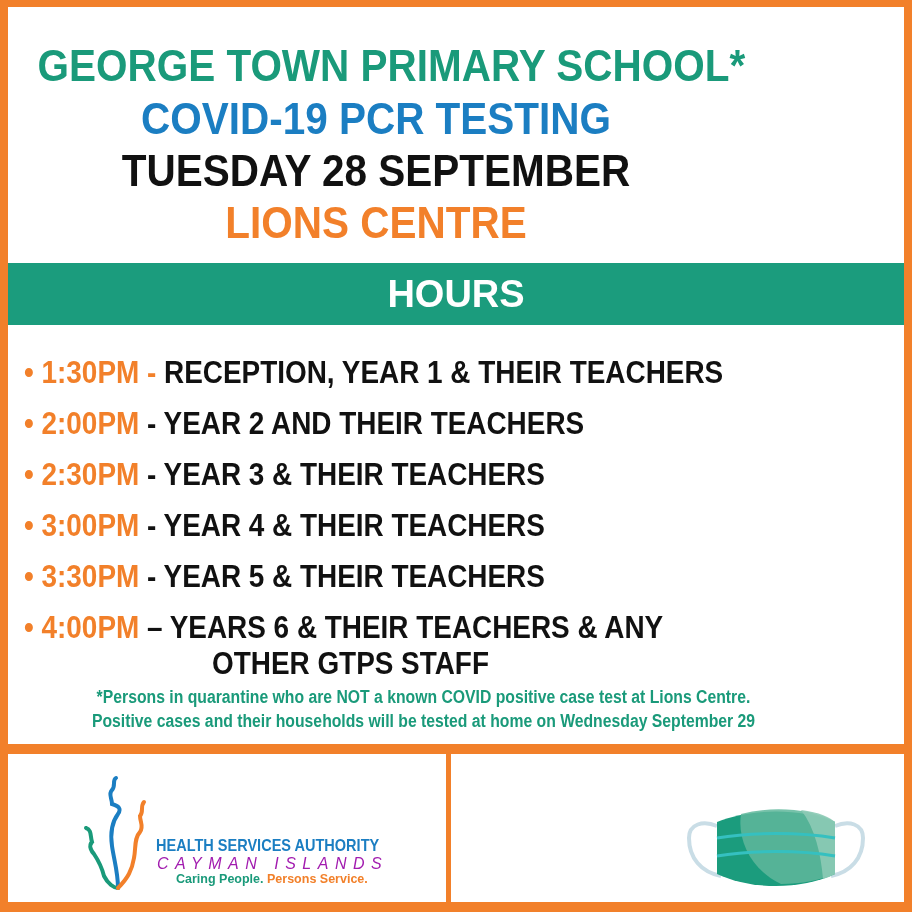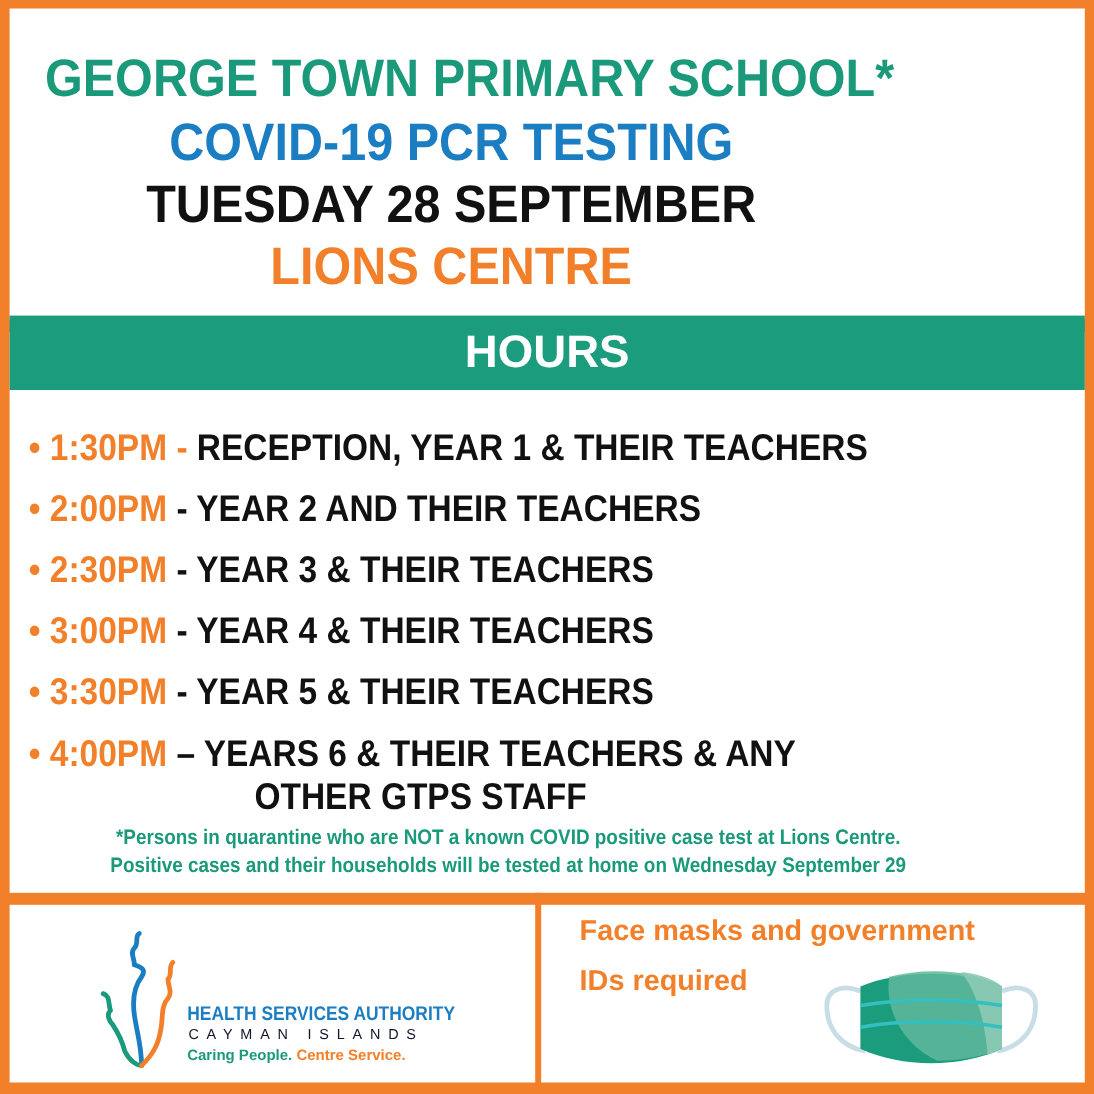--- a/index.html
+++ b/index.html
@@ -24,23 +24,23 @@
   .time { color:#f2802a; }
   .bullet { color:#f2802a; }
   .cont { position:absolute; white-space:nowrap; font-weight:bold; font-size:31px; color:#111;
           transform:scaleX(0.90); transform-origin:left center; }
   .note { position:absolute; left:8px; top:685px; width:831px; text-align:center; color:#1a9a7a;
           font-weight:bold; font-size:17.5px; line-height:24px; }
   .note div { transform:scaleX(0.90); transform-origin:center; white-space:nowrap; }
   .logo-area { position:absolute; left:16px; top:754px; width:439px; height:148px; }
   .hsa-title { position:absolute; left:140px; top:82px; font-weight:bold; font-size:16.5px; color:#1b7ec2;
                transform:scaleX(0.88); transform-origin:left center; white-space:nowrap; }
-  .hsa-sub { position:absolute; left:141px; top:101px; font-size:12px; color:#0f172a; letter-spacing:6.5px; white-space:nowrap; }
+  .hsa-sub { position:absolute; left:141px; top:101px; font-size:16px; color:#a21caf; letter-spacing:6.5px; white-space:nowrap;font-style:italic; }
   .hsa-tag { position:absolute; left:140px; top:118px; font-weight:bold; font-size:12.5px; white-space:nowrap; }
-  .tag-a { color:#1a9a7a; }
+  .tag-a { color:#1a9a7a;margin-left:20px; }
   .tag-b { color:#f2802a; }
   .mask-area { position:absolute; left:451px; top:754px; width:452px; height:148px; }
   .mask-text { position:absolute; left:32px; font-weight:bold; font-size:24px; color:#f2802a; white-space:nowrap; }
   .mt1 { top:8px; } .mt2 { top:50px; }
   .mask-svg { position:absolute; left:230px; top:50px; }
 </style>
 </head>
 <body>
 
 <div class="frame"></div>
@@ -91,26 +91,24 @@
 </div>
 
 <div class="logo-area">
   <svg width="80" height="130" viewBox="0 0 80 130" style="position:absolute;left:62px;top:14px;">
     <path d="M38 10 C34 12 38 18 34 22 C30 26 34 30 34 36 C40 38 44 40 40 46 C34 54 32 64 34 78 C36 92 40 104 40 120" stroke="#1b7ec2" stroke-width="4" fill="none" stroke-linecap="round"></path>
     <path d="M8 60 C14 62 12 68 14 74 C10 78 14 84 16 86 C20 92 24 100 26 108 C30 116 36 120 40 120" stroke="#1a9a7a" stroke-width="4" fill="none" stroke-linecap="round"></path>
     <path d="M66 34 C62 38 66 44 62 48 C62 54 66 58 62 64 C56 70 58 80 56 90 C54 102 50 110 40 120" stroke="#f2802a" stroke-width="4" fill="none" stroke-linecap="round"></path>
   </svg>
   <div class="hsa-title">HEALTH SERVICES AUTHORITY</div>
   <div class="hsa-sub">CAYMAN ISLANDS</div>
-  <div class="hsa-tag"><span class="tag-a">Caring People.</span><span class="tag-b"> Centre Service.</span></div>
+  <div class="hsa-tag"><span class="tag-a">Caring People.</span><span class="tag-b"> Persons Service.</span></div>
 </div>
 
 <div class="mask-area">
-  <div class="mask-text mt1">Face masks and government</div>
-  <div class="mask-text mt2">IDs required</div>
   <svg class="mask-svg" width="190" height="90" viewBox="0 0 190 90">
     <path d="M36 22 C22 16 8 20 8 34 C8 54 20 68 40 72" stroke="#c9dde6" stroke-width="4" fill="none"></path>
     <path d="M154 22 C168 16 182 20 182 34 C182 54 170 68 150 72" stroke="#c9dde6" stroke-width="4" fill="none"></path>
     <path d="M36 18 C70 4 120 4 154 18 L154 70 C120 86 70 86 36 70 Z" fill="#1b9c7d"></path>
     <path d="M60 10 C90 2 130 4 154 18 L154 70 C140 76 120 80 100 80 C70 66 56 36 60 10 Z" fill="#5fb79b" opacity="0.85"></path>
     <path d="M120 6 C138 8 150 14 154 18 L154 70 C150 72 146 74 142 75 C140 50 134 24 120 6 Z" fill="#8ccab5" opacity="0.9"></path>
     <path d="M36 34 C70 28 120 28 154 34" stroke="#35c0c0" stroke-width="3" fill="none"></path>
     <path d="M36 52 C70 46 120 46 154 52" stroke="#35c0c0" stroke-width="3" fill="none"></path>
   </svg>
 </div>

